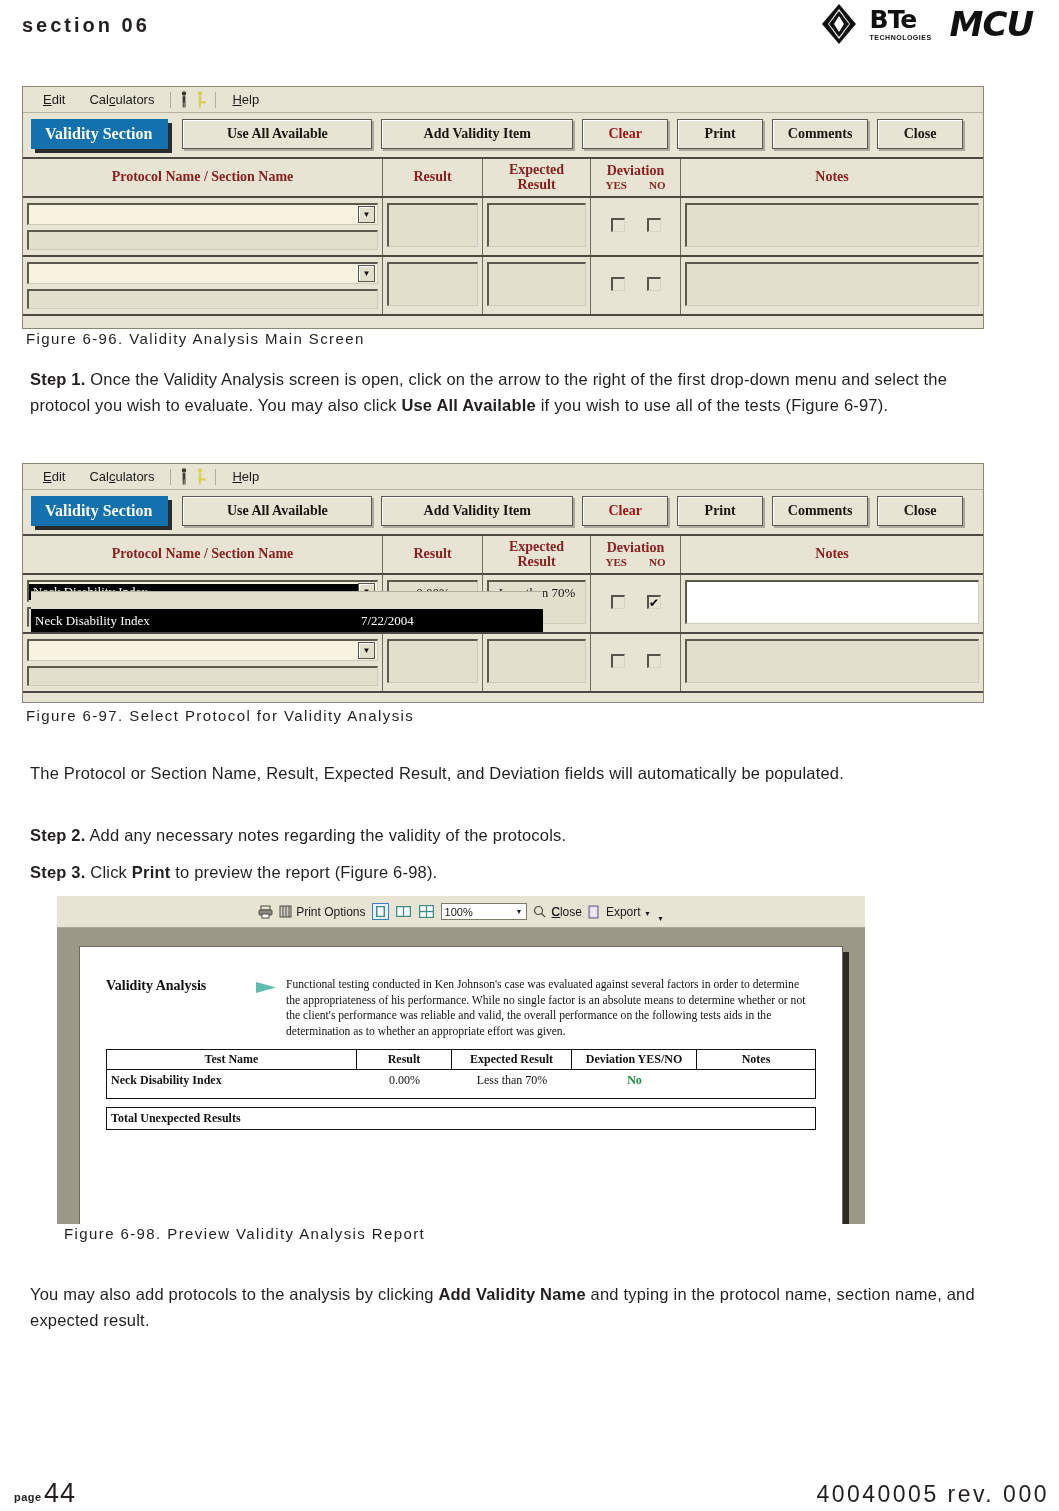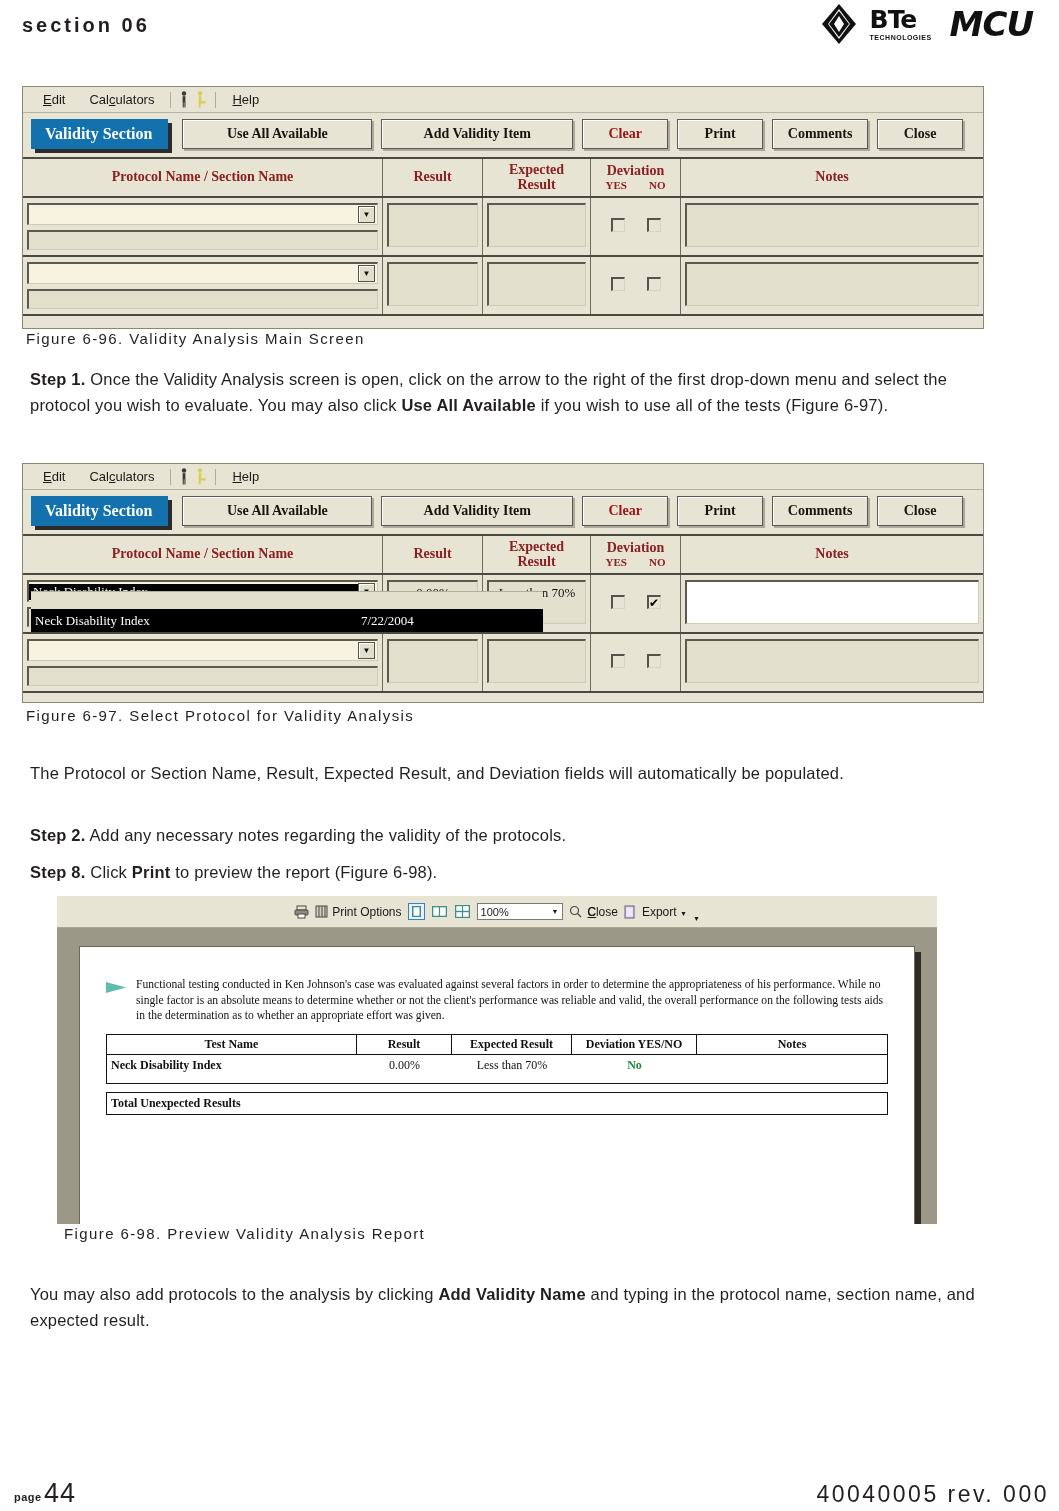--- a/index.html
+++ b/index.html
@@ -474,25 +474,25 @@
 <div class="caption" style="left:26px; top:707px;">Figure 6-97. Select Protocol for Validity Analysis</div>
 
 <div class="body-text" style="left:30px; top:760px; width:975px;">The Protocol or Section Name, Result, Expected Result, and Deviation fields will automatically be populated.</div>
 
 <div class="body-text" style="left:30px; top:822px; width:975px;">
   <b>Step 2.</b>
   <span>Add any necessary notes regarding the validity of the protocols.</span>
 </div>
 
 <div class="body-text" style="left:30px; top:859px; width:975px;">
-  <b>Step 8.</b>
+  <b>Step 3.</b>
   <span>Click </span><b>Print</b><span> to preview the report (Figure 6-98).</span>
 </div>
 
-<div class="pp-frame" style="left:57px; top:896px; width:880px; height:328px;">
+<div class="pp-frame" style="left:57px; top:896px; width:808px; height:328px;">
 
   <div class="pp-toolbar">
     <span class="pp-tb-item">
       <svg width="15" height="14" viewBox="0 0 15 14">
           <rect x="3" y="1" width="9" height="4" fill="none" stroke="#4a4a42"></rect>
           <rect x="1" y="5" width="13" height="5" rx="1" fill="#8c8c80" stroke="#4a4a42"></rect>
           <rect x="4" y="9" width="7" height="4" fill="#fff" stroke="#4a4a42"></rect>
         </svg>
     </span>
     <span class="pp-tb-item">
@@ -547,20 +547,21 @@
     <span>
       <span>Export</span>
       <span style="font-size:7px;"> ▼</span>
     </span>
     <span style="font-size:7px; align-self:flex-end; padding-bottom:5px;">▼</span>
   </div>
 
   <div class="pp-page-area">
     <div class="pp-paper">
       <div class="rpt-row">
+        <div class="rpt-title">Validity Analysis</div>
         <div class="rpt-arrow">
           <svg width="22" height="15" viewBox="0 0 22 15">
               <polygon points="0,2 0,13 20,7.5" fill="#5FBDB0"></polygon>
             </svg>
         </div>
         <div class="rpt-para">Functional testing conducted in  Ken Johnson's case was evaluated against several factors in order to determine the appropriateness of his performance. While no single factor is an absolute means to determine whether or not the client's performance was reliable and valid, the overall performance on the following tests aids in the determination as to whether an appropriate effort was given.</div>
       </div>
 
       <div class="rpt-table">
         <div class="rt-head">

